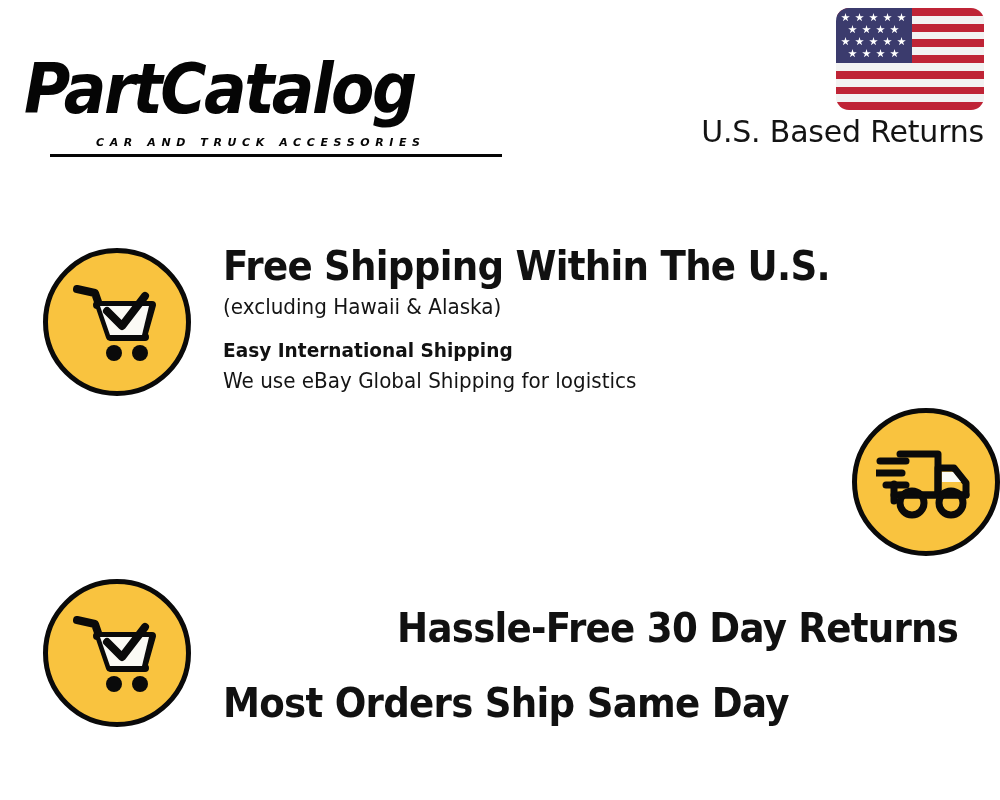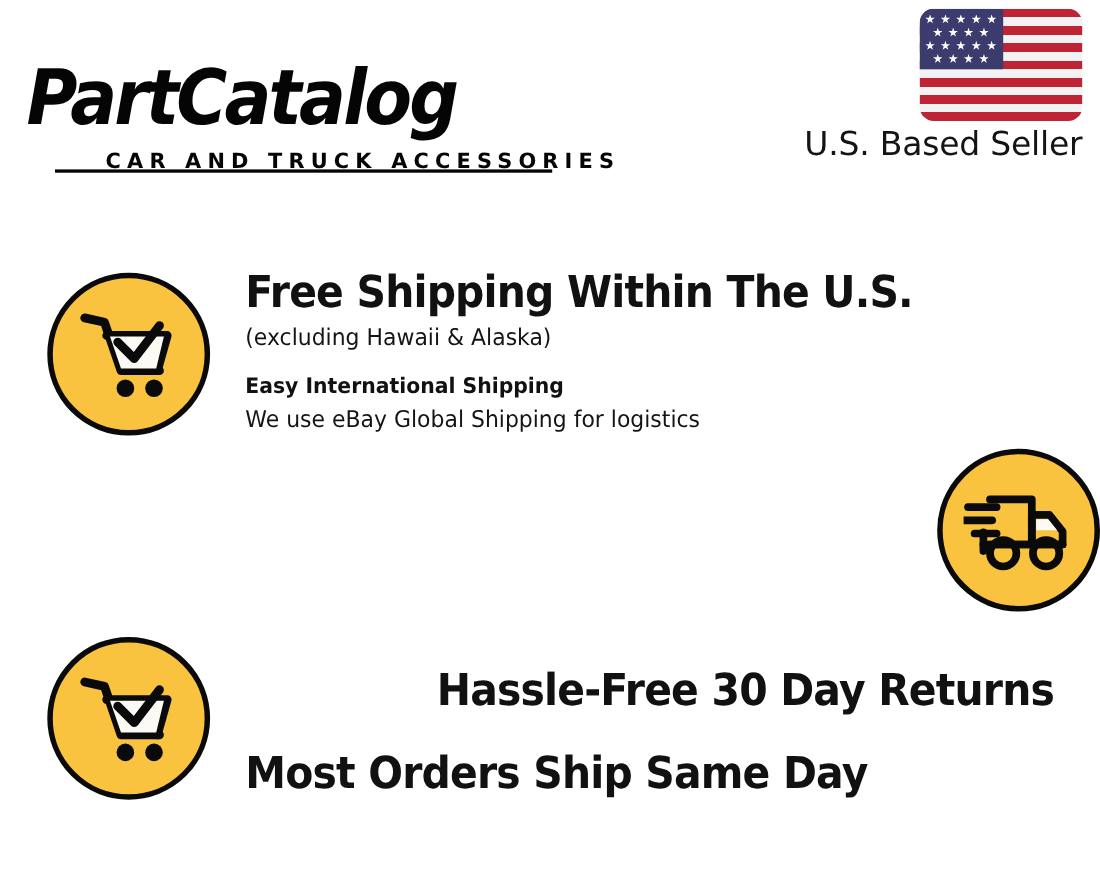--- a/index.html
+++ b/index.html
@@ -43,21 +43,22 @@
     white-space: nowrap;
     transform: scaleY(1.12) scaleX(1.02);
     transform-origin: left top;
   }
   .brand-tagline {
     position: absolute;
     left: 72px;
     top: 86px;
     font-family: "DejaVu Sans", sans-serif;
     font-weight: 700;
-    font-size: 19px;
+    font-style: italic;
+    font-size: 11px;
     letter-spacing: 5.6px;
     color: #050505;
     white-space: nowrap;
   }
   .brand-underline {
     position: absolute;
     left: 26px;
     top: 104px;
     width: 452px;
     height: 3px;
@@ -241,21 +242,21 @@
         <div class="star" style="left:33px; top:29px;"></div>
         <div class="star" style="left:47px; top:29px;"></div>
         <div class="star" style="left:61px; top:29px;"></div>
 
         <div class="star" style="left:12px; top:41px;"></div>
         <div class="star" style="left:26px; top:41px;"></div>
         <div class="star" style="left:40px; top:41px;"></div>
         <div class="star" style="left:54px; top:41px;"></div>
       </div>
     </div>
-    <div class="seller-label">U.S. Based Seller</div>
+    <div class="seller-label">U.S. Based Returns</div>
   </div>
 
 </div>
 
 <div class="features">
 
   <div class="feature-row" id="row-0">
     <div class="badge">
       <svg width="96" height="84" viewBox="0 0 96 84" fill="none">
         <path d="M8 9 L26 13 L41 57 L76 57" stroke="#0a0a0a" stroke-width="8" stroke-linecap="round" stroke-linejoin="round" fill="none"></path>

